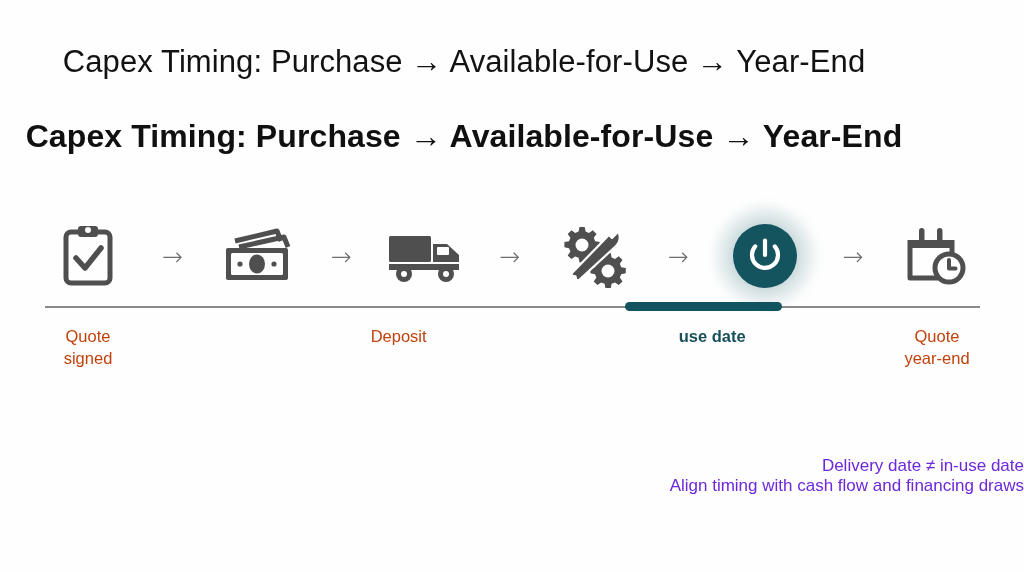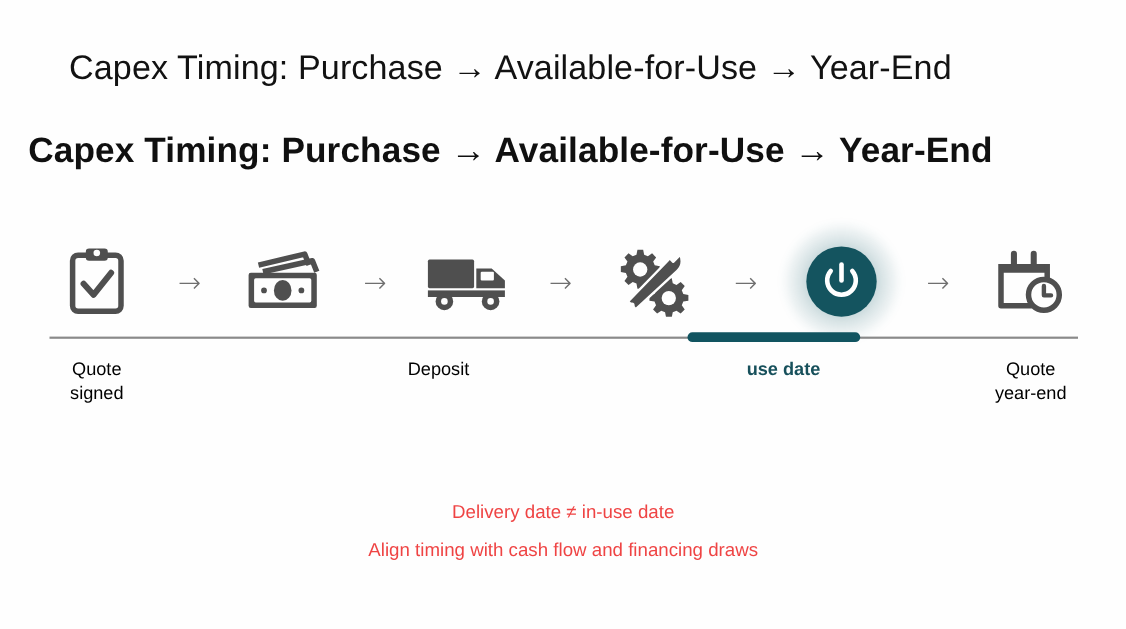--- a/index.html
+++ b/index.html
@@ -142,21 +142,21 @@
     display: flex;
     align-items: flex-start;
     justify-content: space-between;
   }
   .stage-label {
     width: 86px;
     flex: 0 0 auto;
     text-align: center;
     font-size: 16.5px;
     line-height: 1.32;
-    color: #000000;
+    color: #c2410c;
     font-weight: 400;
   }
   .label-spacer {
     flex: 0 0 auto;
     width: 42px;
   }
   .stage-label.highlight {
     width: 92px;
     color: #17505b;
     font-weight: 700;
@@ -165,25 +165,25 @@
   
   .footer {
     position: absolute;
     left: 0;
     top: 456px;
     width: 1024px;
     text-align: center;
   }
   .footer-line {
     font-size: 17px;
-    color: #ef4444;
+    color: #6d28d9;
     line-height: 1.2;
+    text-align: right;
   }
   .footer-line + .footer-line {
-    margin-top: 14px;
   }
 </style>
 </head>
 <body>
 
 <div class="title-block">
   <div class="title-line-1">Capex Timing: Purchase → Available-for-Use → Year-End</div>
   <div class="title-line-2">Capex Timing: Purchase → Available-for-Use → Year-End</div>
 </div>
 

